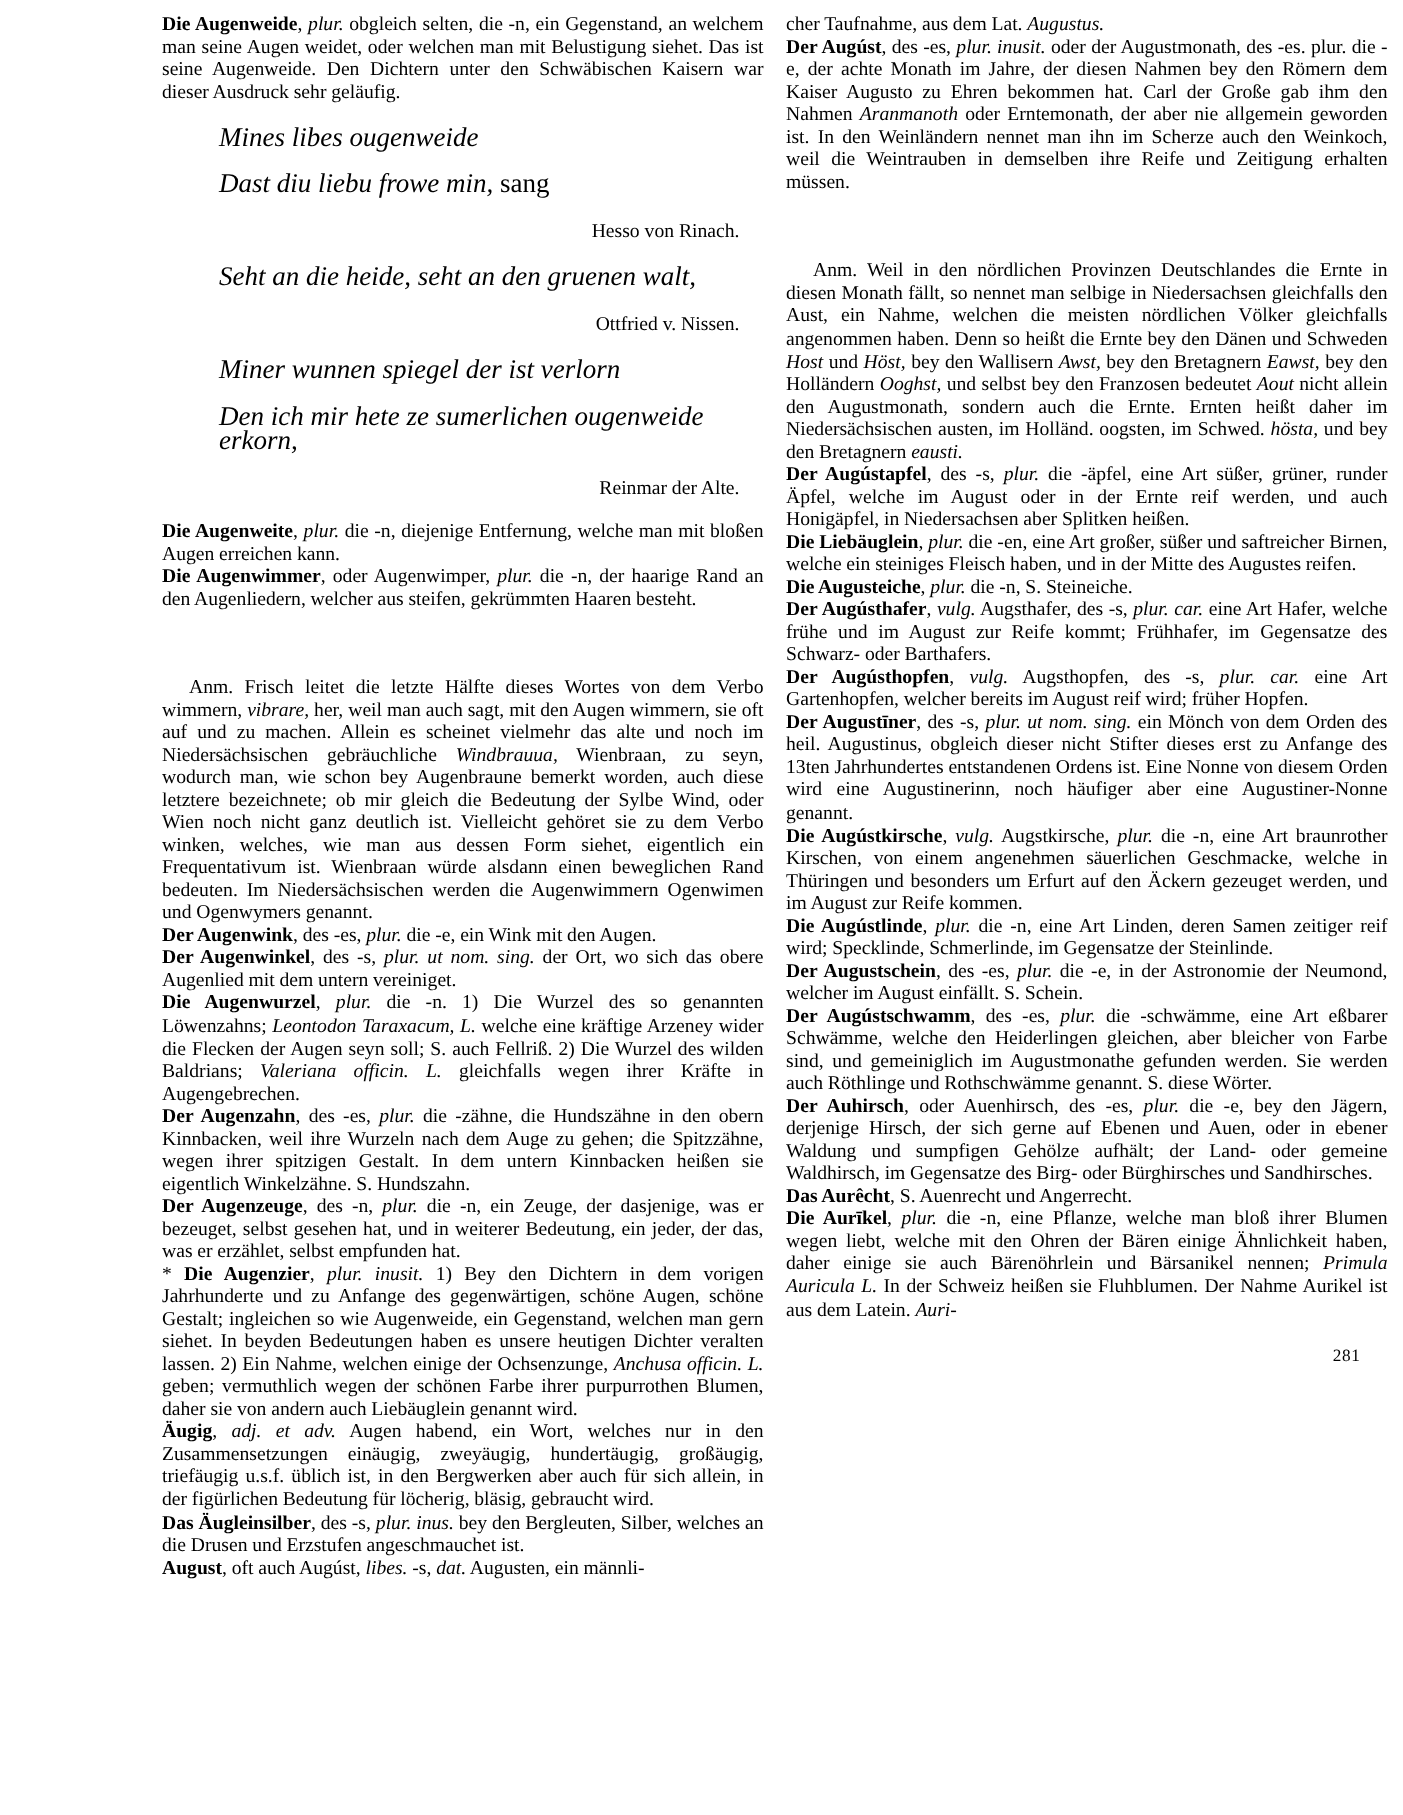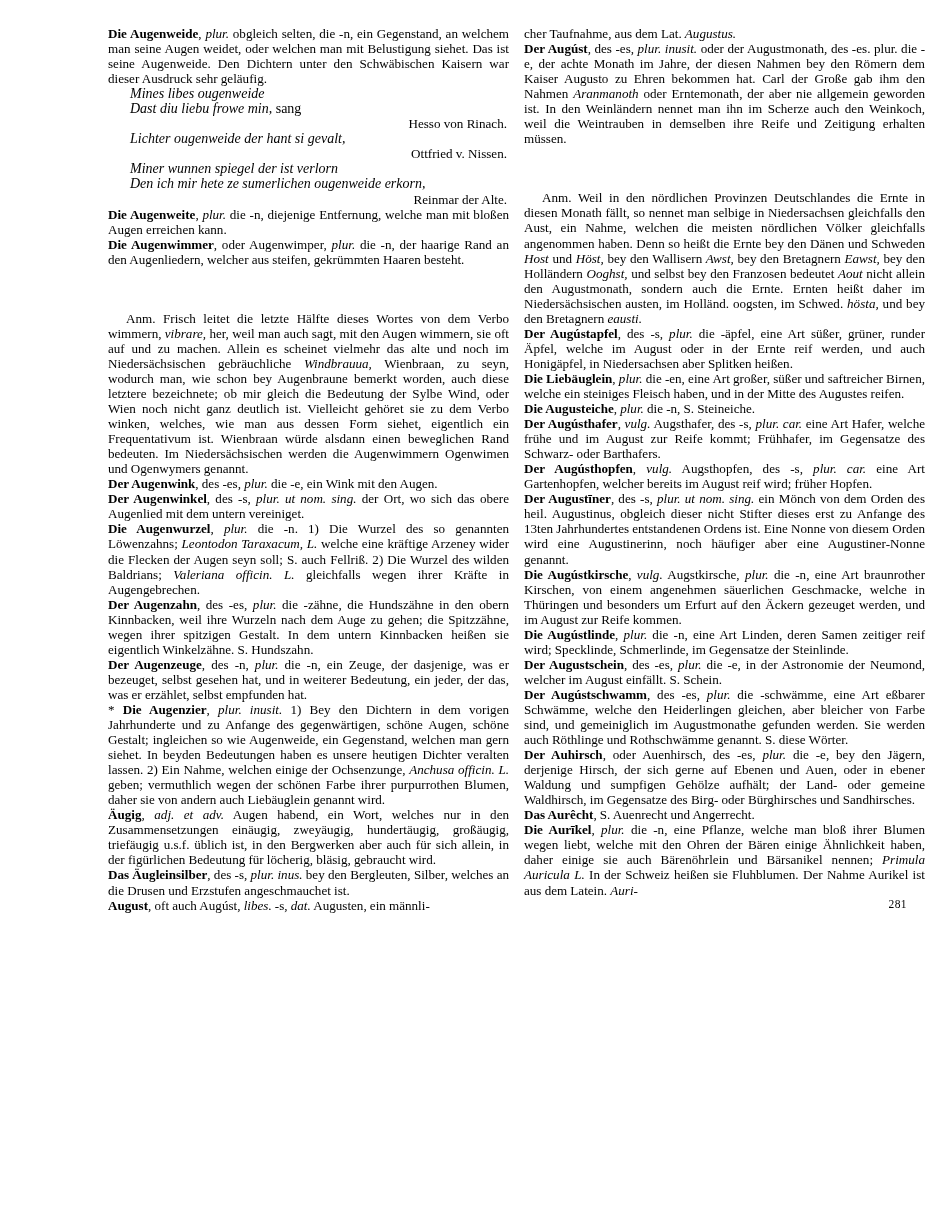--- a/index.html
+++ b/index.html
@@ -15,21 +15,21 @@
     position: relative;
     overflow: hidden;
   }
   .page {
     position: absolute;
     left: 0;
     top: 0;
     width: 935px;
     height: 912px;
     box-sizing: border-box;
-    padding: 26px 0 0 0;
+    padding: 8px 0 0 0;
   }
   .columns {
     display: flex;
     flex-direction: row;
     align-items: flex-start;
     width: 935px;
     box-sizing: border-box;
     padding-left: 108px;
     padding-right: 10px;
   }
@@ -46,32 +46,32 @@
     margin: 0;
     hyphens: none;
     -webkit-hyphens: none;
     word-spacing: -0.1px;
   }
   .entry.lastline-left { text-align-last: left; }
   .entry.indent { text-indent: 18px; margin-top: 44px; }
   .entry b { font-weight: bold; }
   .entry i { font-style: italic; }
   .verse {
-    font-size: 14px;
+    font-size: 18px;
     line-height: 15.05px;
-    margin: 0;
+    margin: 16px;
     padding-left: 22px;
     font-style: italic;
     text-align: left;
   }
   .verse .roman { font-style: normal; }
   .attrib {
     font-size: 13.1px;
     line-height: 15.05px;
-    margin: 0;
+    margin: 14px;
     text-align: right;
     padding-right: 2px;
     font-style: normal;
   }
   .pageno {
     position: absolute;
     right: 28px;
     bottom: 2px;
     font-size: 11.5px;
     letter-spacing: 0.4px;
@@ -81,21 +81,21 @@
 </head>
 <body>
 
 <div class="page">
   <div class="columns">
     <div class="col left" id="col-left">
         <div class="entry lastline-left"><b>Die Augenweide</b>, <i>plur.</i> obgleich selten, die -n, ein Gegenstand, an welchem man seine Augen weidet, oder welchen man mit Belustigung siehet. Das ist seine Augenweide. Den Dichtern unter den Schwäbischen Kaisern war dieser Ausdruck sehr geläufig.</div>
         <div class="verse">Mines libes ougenweide</div>
         <div class="verse">Dast diu liebu frowe min, <span class="roman">sang</span></div>
         <div class="attrib">Hesso von Rinach.</div>
-        <div class="verse">Lichter ougenweide der hant si gevalt,</div>
+        <div class="verse">Seht an die heide, seht an den gruenen walt,</div>
         <div class="attrib">Ottfried v. Nissen.</div>
         <div class="verse">Miner wunnen spiegel der ist verlorn</div>
         <div class="verse">Den ich mir hete ze sumerlichen ougenweide erkorn,</div>
         <div class="attrib">Reinmar der Alte.</div>
         <div class="entry lastline-left"><b>Die Augenweite</b>, <i>plur.</i> die -n, diejenige Entfernung, welche man mit bloßen Augen erreichen kann.</div>
         <div class="entry lastline-left"><b>Die Augenwimmer</b>, oder Augenwimper, <i>plur.</i> die -n, der haarige Rand an den Augenliedern, welcher aus steifen, gekrümmten Haaren besteht.</div>
         <div class="entry indent lastline-left">Anm. Frisch leitet die letzte Hälfte dieses Wortes von dem Verbo wimmern, <i>vibrare,</i> her, weil man auch sagt, mit den Augen wimmern, sie oft auf und zu machen. Allein es scheinet vielmehr das alte und noch im Niedersächsischen gebräuchliche <i>Windbrauua,</i> Wienbraan, zu seyn, wodurch man, wie schon bey Augenbraune bemerkt worden, auch diese letztere bezeichnete; ob mir gleich die Bedeutung der Sylbe Wind, oder Wien noch nicht ganz deutlich ist. Vielleicht gehöret sie zu dem Verbo winken, welches, wie man aus dessen Form siehet, eigentlich ein Frequentativum ist. Wienbraan würde alsdann einen beweglichen Rand bedeuten. Im Niedersächsischen werden die Augenwimmern Ogenwimen und Ogenwymers genannt.</div>
         <div class="entry lastline-left"><b>Der Augenwink</b>, des -es, <i>plur.</i> die -e, ein Wink mit den Augen.</div>
         <div class="entry lastline-left"><b>Der Augenwinkel</b>, des -s, <i>plur. ut nom. sing.</i> der Ort, wo sich das obere Augenlied mit dem untern vereiniget.</div>
         <div class="entry lastline-left"><b>Die Augenwurzel</b>, <i>plur.</i> die -n. 1) Die Wurzel des so genannten Löwenzahns; <i>Leontodon Taraxacum, L.</i> welche eine kräftige Arzeney wider die Flecken der Augen seyn soll; S. auch Fellriß. 2) Die Wurzel des wilden Baldrians; <i>Valeriana officin. L.</i> gleichfalls wegen ihrer Kräfte in Augengebrechen.</div>

